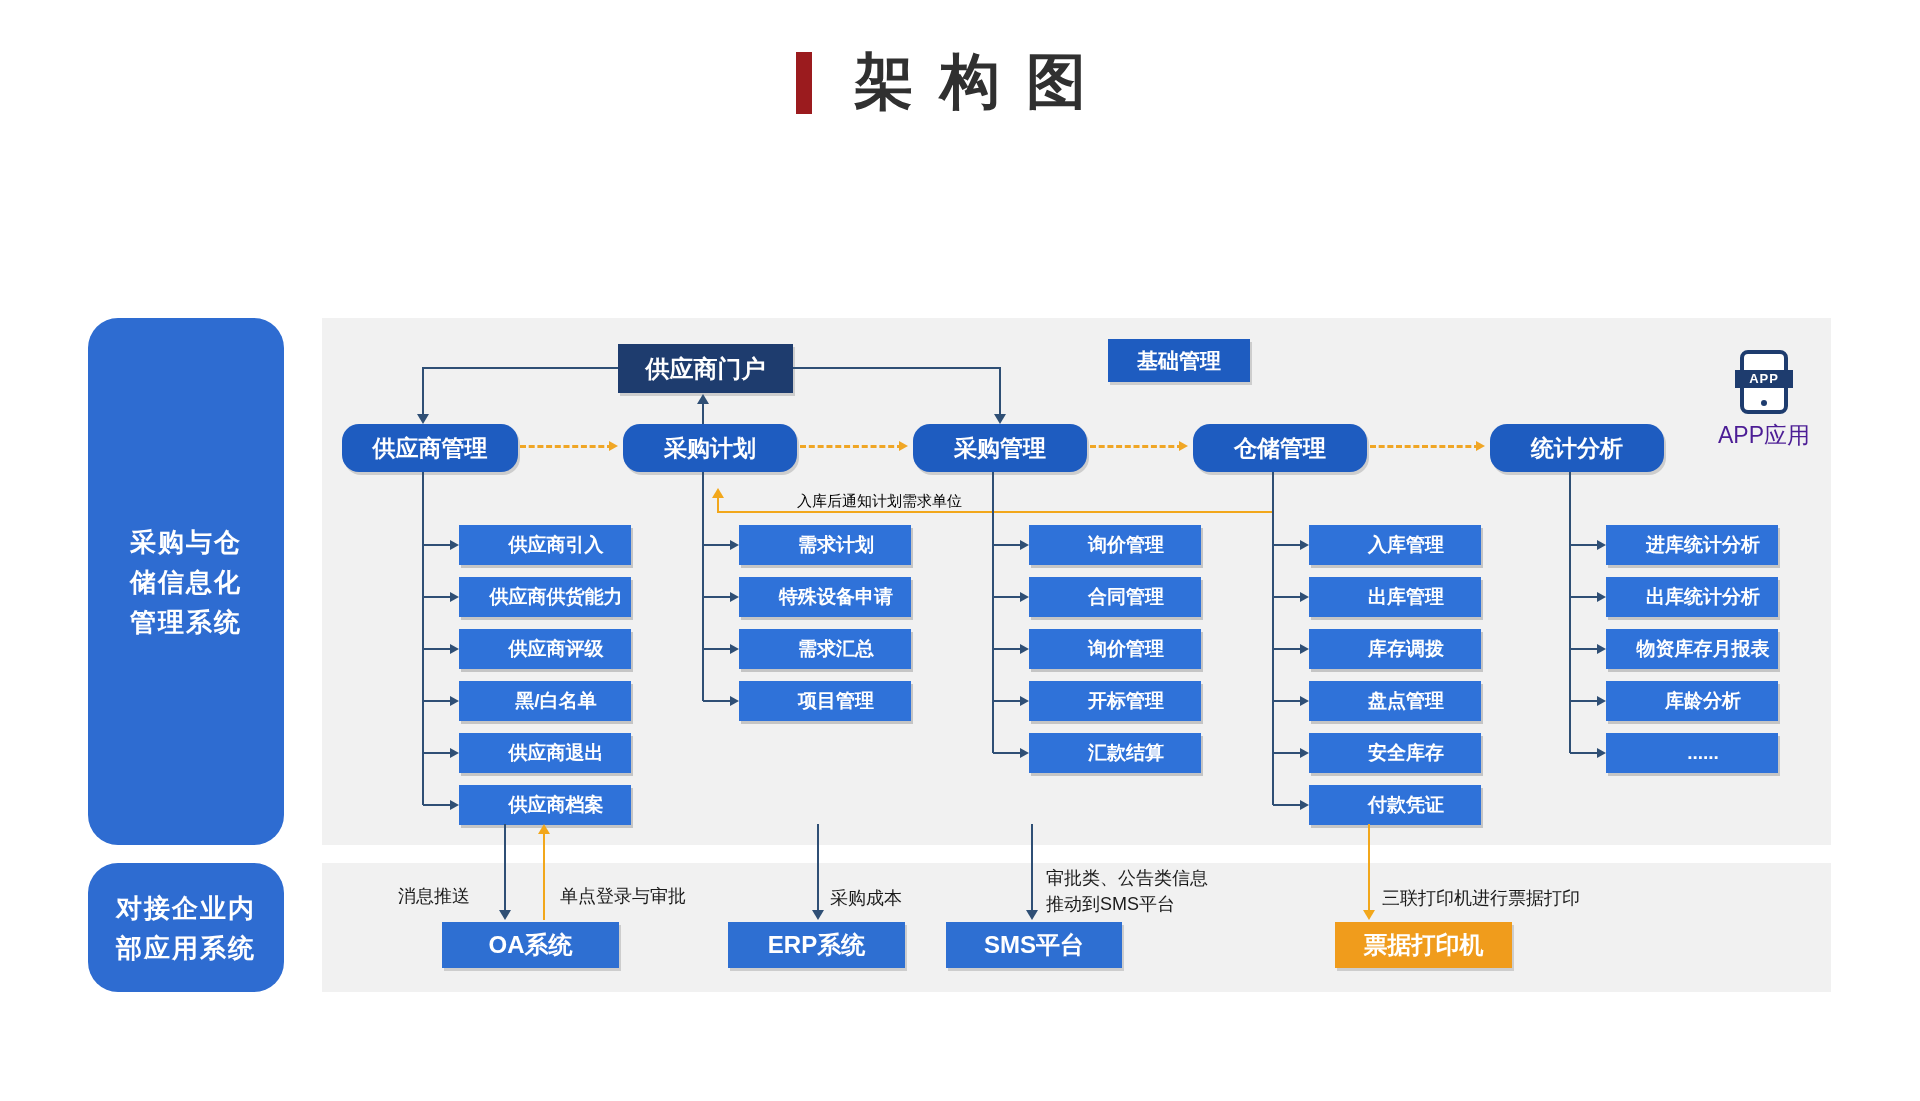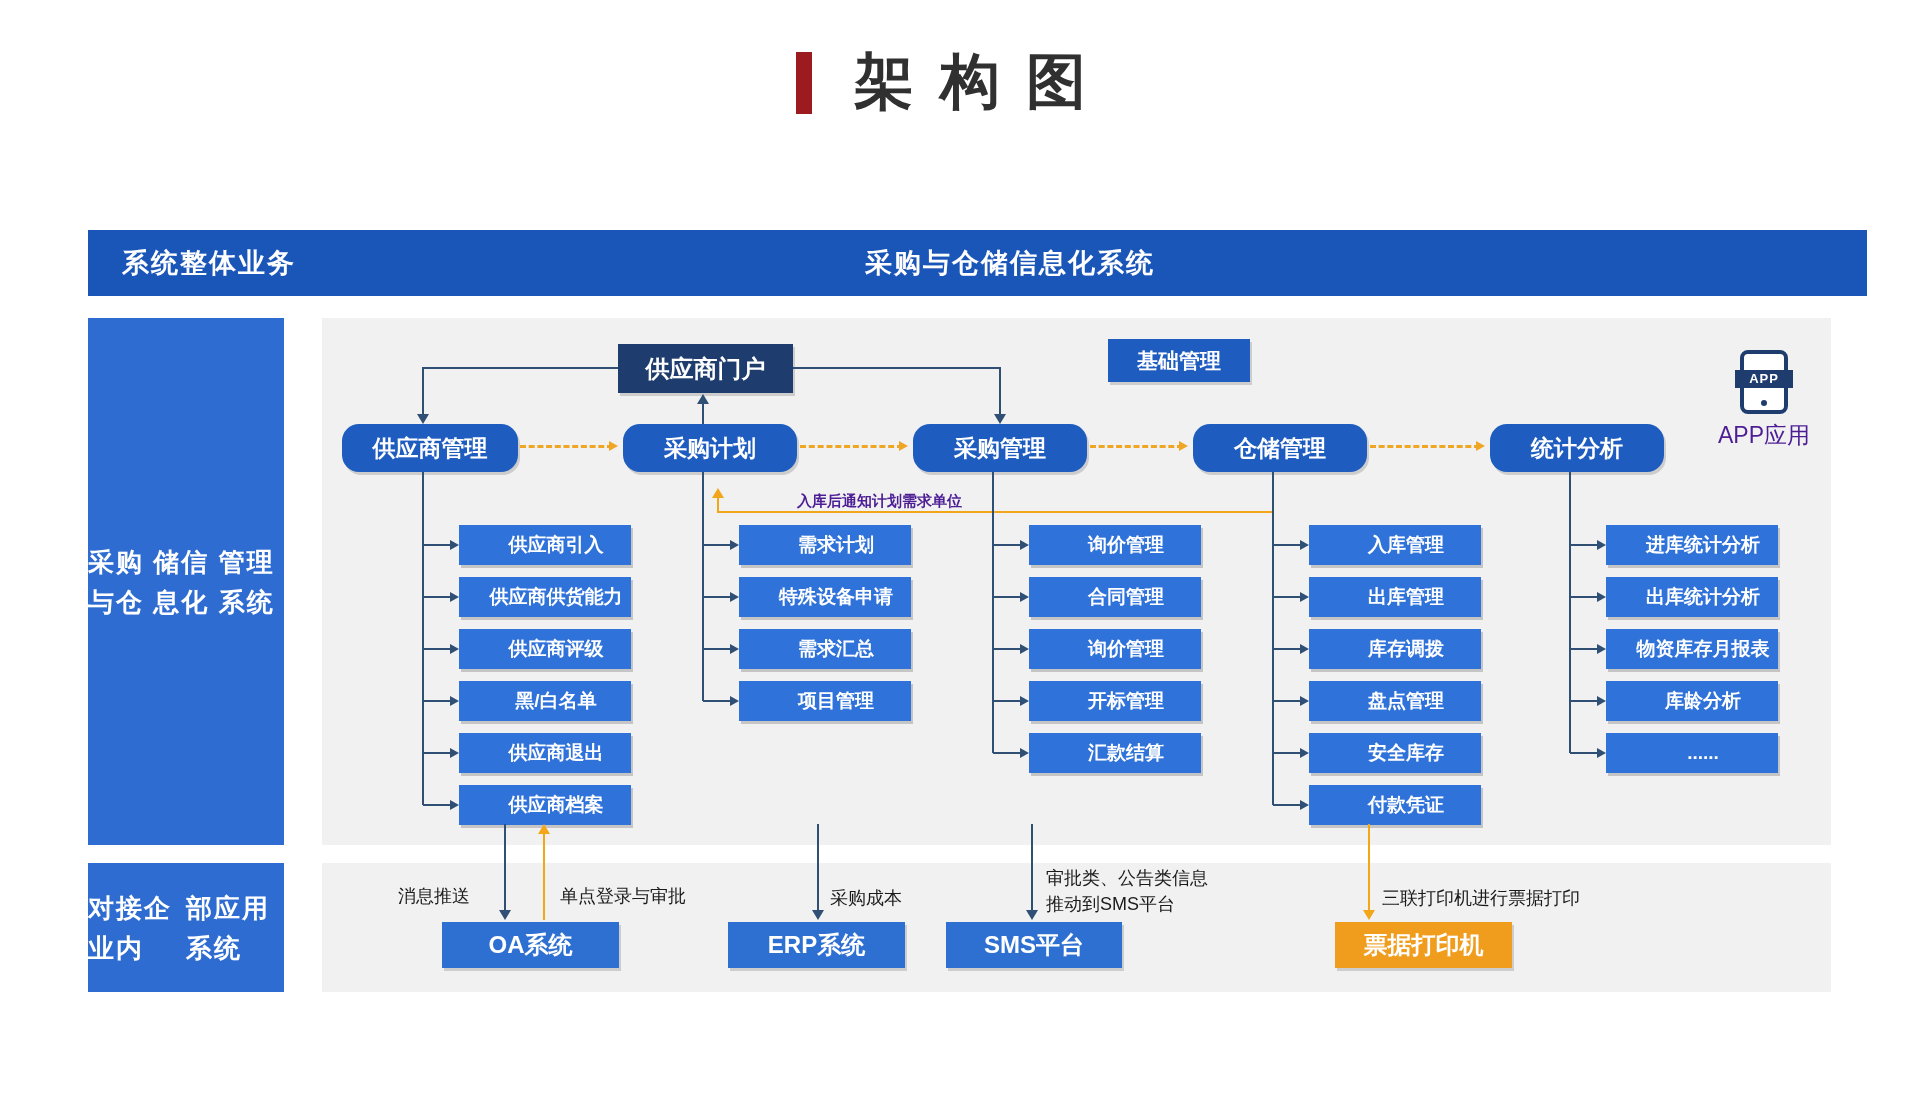--- a/index.html
+++ b/index.html
@@ -9,21 +9,21 @@
   .title-wrap{position:absolute;left:0;top:30px;width:100%;display:flex;justify-content:center;align-items:center;}
   .title-bar{width:16px;height:62px;background:#9b1b1e;margin-right:30px;}
   .title-wrap h1{margin:12px;font-size:60px;font-weight:900;color:#303030;letter-spacing:26px;}
 
   
   .header{position:absolute;left:88px;top:230px;width:1779px;height:66px;background:#1a55b8;}
   .h-left{position:absolute;left:34px;top:0;line-height:66px;color:#fff;font-size:27px;font-weight:bold;letter-spacing:2px;}
   .h-center{position:absolute;left:922px;top:0;transform:translateX(-50%);line-height:66px;color:#fff;font-size:27px;font-weight:bold;letter-spacing:2px;white-space:nowrap;}
 
   
-  .side{position:absolute;background:#2e6cd1;color:#fff;font-weight:bold;display:flex;flex-direction:row;justify-content:center;align-items:center;}
+  .side{position:absolute;background:#2e6cd1;color:#fff;font-weight:bold;display:flex;flex-direction:column;justify-content:center;align-items:center;border-radius:30px;}
   .side .ln2{font-size:26px;line-height:40px;letter-spacing:2px;}
   .panel{position:absolute;background:#f1f1f1;}
 
   
   .bx{position:absolute;color:#fff;font-weight:bold;display:flex;align-items:center;justify-content:center;white-space:nowrap;}
   .portal{background:#1e3c6e;font-size:24px;box-shadow:2px 3px 0 rgba(0,0,0,0.15);}
   .parent{background:#1e5cc0;font-size:23px;box-shadow:2px 3px 0 rgba(0,0,0,0.15);border-radius:17px;}
   .base{background:#1e5cc0;font-size:21px;box-shadow:2px 3px 0 rgba(0,0,0,0.15);}
   .child{position:absolute;width:150px;height:40px;background:#2f72d9;color:#fff;font-weight:bold;font-size:19px;display:flex;align-items:center;justify-content:center;white-space:nowrap;box-shadow:2px 3px 0 rgba(0,0,0,0.18);padding-left:22px;}
   .child::before{content:'';position:absolute;left:-36px;top:50%;margin-top:-1px;width:28px;height:2px;background:#2f4f75;}
@@ -35,44 +35,40 @@
   .ln{position:absolute;background:#2f4f75;}
   .oln{position:absolute;background:#f2a71b;}
   .ah{position:absolute;width:0;height:0;}
   .ah-d{border-left:6px solid transparent;border-right:6px solid transparent;border-top:10px solid #2f4f75;}
   .ah-u{border-left:6px solid transparent;border-right:6px solid transparent;border-bottom:10px solid #2f4f75;}
   .ah-d.o{border-top-color:#f2a71b;}
   .ah-u.o{border-bottom-color:#f2a71b;}
   .dash{position:absolute;height:0;border-top:3px dashed #f0a625;}
   .dash::after{content:'';position:absolute;right:-10px;top:-7px;width:0;height:0;border:5px solid transparent;border-left:9px solid #f0a625;}
 
-  .note{position:absolute;font-size:15px;font-weight:bold;color:#4c1d95;white-space:nowrap;}
+  .note{position:absolute;font-size:15px;font-weight:normal;color:#000000;white-space:nowrap;}
   .lbl{position:absolute;font-size:18px;color:#1a1a1a;white-space:nowrap;}
 
   
   .appwrap{position:absolute;left:1714px;top:350px;width:100px;text-align:center;}
   .phone{position:relative;width:40px;height:56px;margin:0 auto;border:4px solid #1e3c6e;border-radius:8px;background:#fff;}
   .phone .band{position:absolute;left:-9px;right:-9px;top:16px;height:18px;background:#1e3c6e;color:#fff;font-size:13px;font-weight:bold;line-height:18px;text-align:center;letter-spacing:1px;}
   .phone .dot{position:absolute;left:50%;bottom:4px;width:6px;height:6px;margin-left:-3px;border-radius:50%;background:#1e3c6e;}
   .appcap{margin-top:6px;font-size:23px;color:#4c1d95;}
 </style>
 </head>
 <body>
 
 <div class="canvas">
 
   <div class="title-wrap">
     <div class="title-bar"></div>
     <h1>架构图</h1>
   </div>
 
-  <div class="header">
-    <span class="h-left">系统整体业务</span>
-    <span class="h-center">采购与仓储信息化系统</span>
-  </div>
 
   <div class="side" style="left:88px;top:318px;width:196px;height:527px;">
     <div class="ln2">采购与仓</div>
     <div class="ln2">储信息化</div>
     <div class="ln2">管理系统</div>
   </div>
   <div class="side" style="left:88px;top:863px;width:196px;height:129px;">
     <div class="ln2">对接企业内</div>
     <div class="ln2">部应用系统</div>
   </div>

